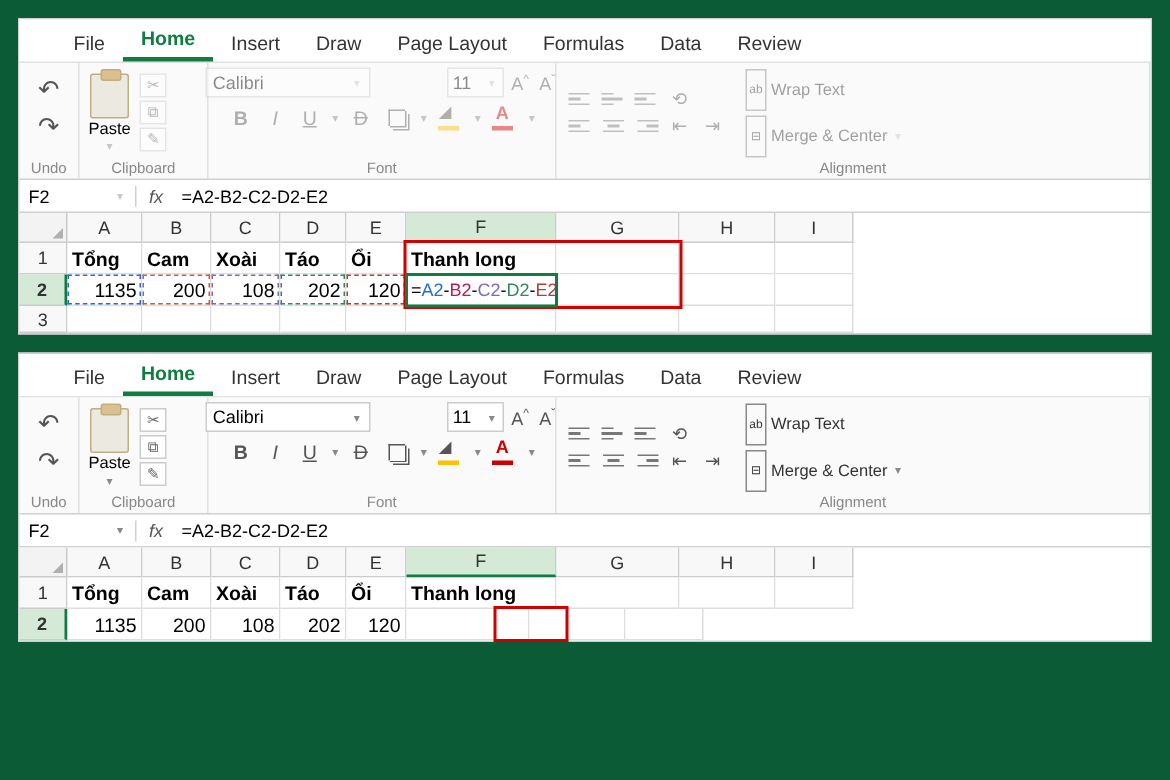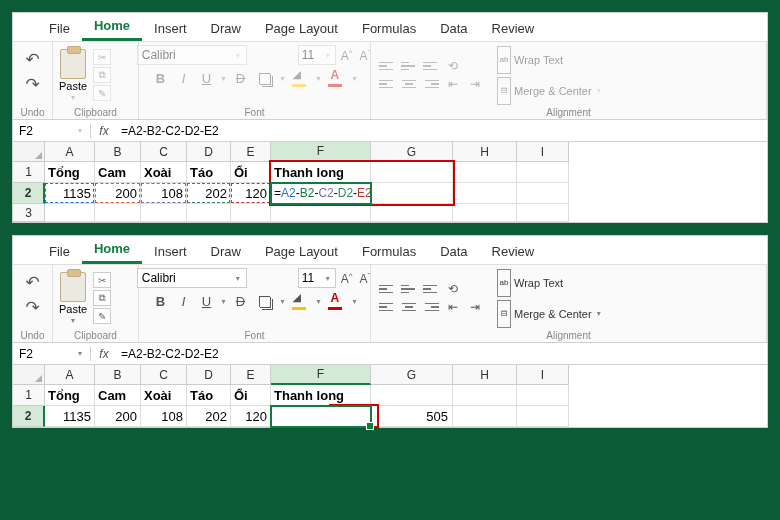--- a/index.html
+++ b/index.html
@@ -243,21 +243,21 @@
           <div class="cell num" style="width: 50px; height: 21px;">1135<div class="marquee" style="border-color: rgb(31, 111, 214);"></div></div>
           <div class="cell num" style="width: 46px; height: 21px;">200<div class="marquee" style="border-color: rgb(208, 92, 47);"></div></div>
           <div class="cell num" style="width: 46px; height: 21px;">108<div class="marquee" style="border-color: rgb(124, 107, 179);"></div></div>
           <div class="cell num" style="width: 44px; height: 21px;">202<div class="marquee" style="border-color: rgb(47, 138, 91);"></div></div>
           <div class="cell num" style="width: 40px; height: 21px;">120<div class="marquee" style="border-color: rgb(179, 59, 59);"></div></div>
           <div class="cell active-cell" style="width: 100px; height: 21px; overflow: visible;">
             <div class="formula-tok" style="white-space: nowrap;">
               <span style="color: rgb(0, 0, 0);">=</span>
               <span style="color: rgb(31, 111, 214);">A2</span>
               <span style="color: rgb(0, 0, 0);">-</span>
-              <span style="color: #15803d;">B2</span>
+              <span style="color: #be185d;">B2</span>
               <span style="color: rgb(0, 0, 0);">-</span>
               <span style="color: rgb(124, 107, 179);">C2</span>
               <span style="color: rgb(0, 0, 0);">-</span>
               <span style="color: rgb(47, 138, 91);">D2</span>
               <span style="color: rgb(0, 0, 0);">-</span>
               <span style="color: rgb(179, 59, 59);">E2</span>
             </div>
           </div>
           <div class="cell" style="width: 82px; height: 21px;"></div>
           <div class="cell" style="width: 64px; height: 21px;"></div>
@@ -438,24 +438,20 @@
           <div class="cell" style="width: 64px; height: 21px;"></div>
           <div class="cell" style="width: 52px; height: 21px;"></div>
         </div>
         <div class="body-row">
           <div class="row-head sel" style="height: 21px;">2</div>
           <div class="cell num" style="width: 50px; height: 21px;">1135</div>
           <div class="cell num" style="width: 46px; height: 21px;">200</div>
           <div class="cell num" style="width: 46px; height: 21px;">108</div>
           <div class="cell num" style="width: 44px; height: 21px;">202</div>
           <div class="cell num" style="width: 40px; height: 21px;">120</div>
-          <div class="cell active-cell num" style="width: 100px; height: 21px; overflow: visible;">
-            <span style="position: absolute; right: -78px;">505</span>
-            <div class="fill-handle"></div>
-          </div>
           <div class="cell" style="width: 82px; height: 21px;"></div>
           <div class="cell" style="width: 64px; height: 21px;"></div>
           <div class="cell" style="width: 52px; height: 21px;"></div>
         </div>
       </div>
     <div class="red-box-2" id="redbox-bot" style="left: 316px; top: 39px; width: 50px; height: 24px;"></div>
   </div>
 </div>
 
 </body></html>

